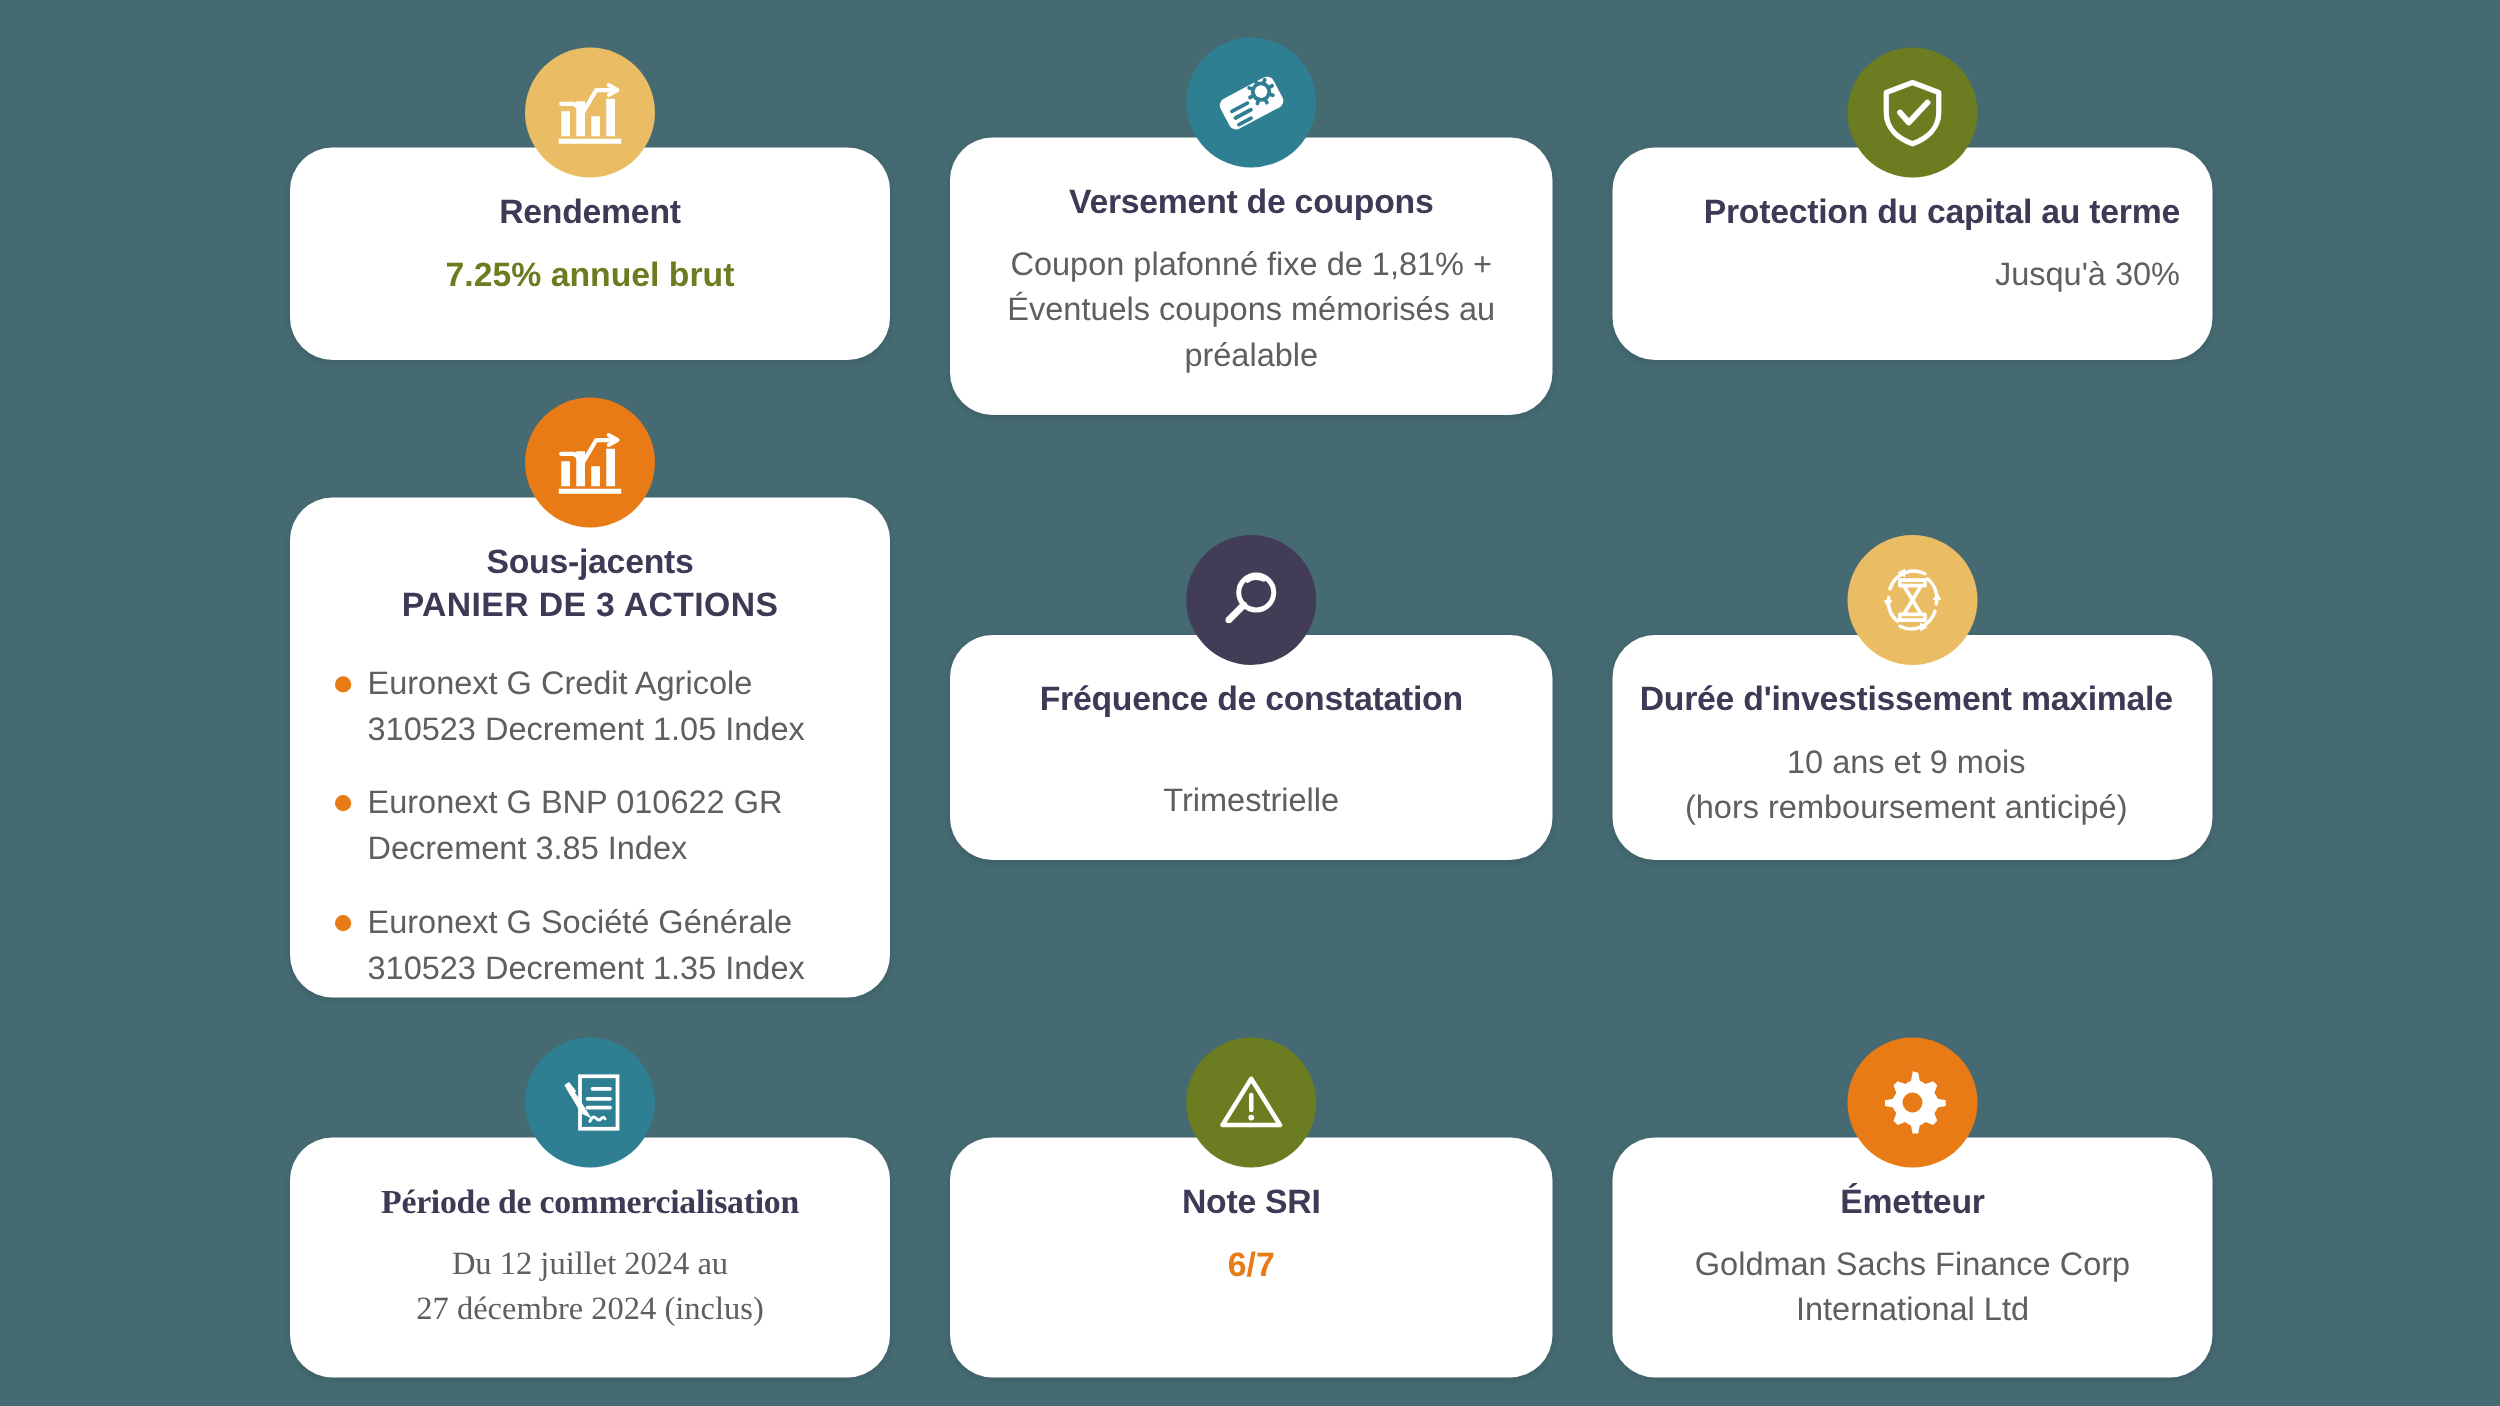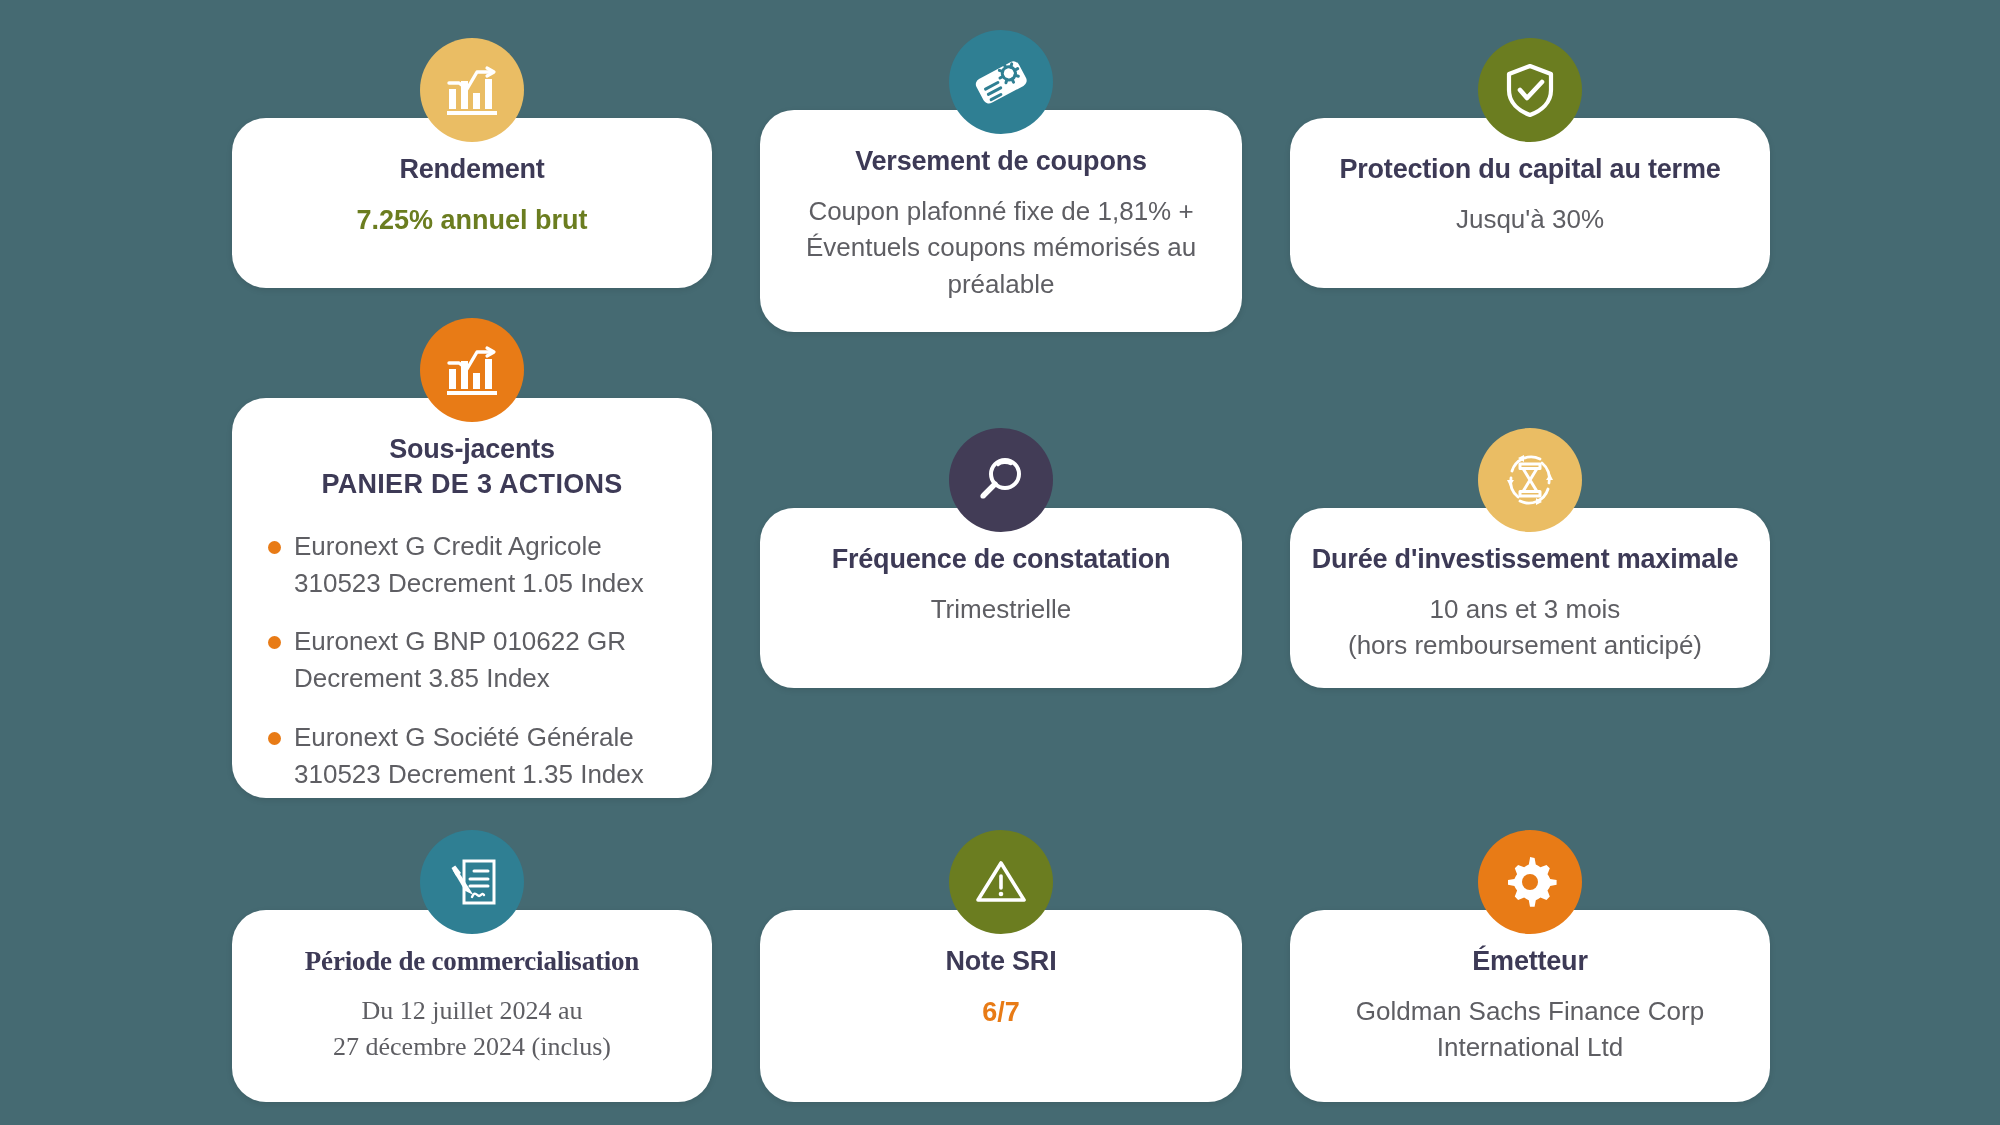--- a/index.html
+++ b/index.html
@@ -106,27 +106,27 @@
     background: #e87b16;
   }
 
   
   #card-rendement   { left: 232px;  top: 118px;  width: 480px; height: 170px; }
   #badge-rendement  { left: 420px;  top: 38px; }
 
   #card-coupons     { left: 760px;  top: 110px;  width: 482px; height: 222px; }
   #badge-coupons    { left: 949px;  top: 30px; }
 
-  #card-protection  { left: 1290px; top: 118px;  width: 480px; height: 170px; }
+  #card-protection  { left: 1290px; top: 118px;  width: 480px; height: 170px; align-items: flex-end; }
   #badge-protection { left: 1478px; top: 38px; }
 
   #card-sousjacents { left: 232px;  top: 398px;  width: 480px; height: 400px; }
   #badge-sousjacents{ left: 420px;  top: 318px; }
 
-  #card-frequence   { left: 760px;  top: 508px;  width: 482px; height: 180px; }
+  #card-frequence   { left: 760px;  top: 508px;  width: 482px; height: 180px; gap: 31px; }
   #badge-frequence  { left: 949px;  top: 428px; }
 
   #card-duree       { left: 1290px; top: 508px;  width: 480px; height: 180px; padding-left: 16px; }
   #badge-duree      { left: 1478px; top: 428px; }
 
   #card-periode     { left: 232px;  top: 910px;  width: 480px; height: 192px; font-family: Liberation Serif, serif; }
   #badge-periode    { left: 420px;  top: 830px; }
 
   #card-sri         { left: 760px;  top: 910px;  width: 482px; height: 192px; }
   #badge-sri        { left: 949px;  top: 830px; }
@@ -248,21 +248,21 @@
       </g>
       <g fill="none" stroke="#ffffff" stroke-width="3" stroke-linejoin="round">
         <rect x="20" y="14" width="20" height="4.5"></rect>
         <rect x="20" y="41.5" width="20" height="4.5"></rect>
         <path d="M23 18.5 L30 30 L23 41.5 M37 18.5 L30 30 L37 41.5"></path>
       </g>
     </svg>
   </div>
   <div class="card" id="card-duree">
     <div class="card-title">Durée d'investissement maximale</div>
-    <div class="card-body" style="white-space:pre-line">10 ans et 3 mois
+    <div class="card-body" style="white-space:pre-line">10 ans et 9 mois
 (hors remboursement anticipé)</div>
   </div>
 
   <div class="badge" id="badge-periode" style="background:#2f7f93">
     <svg width="60" height="60" viewBox="0 0 60 60">
       <rect x="22" y="9" width="30" height="42" fill="none" stroke="#ffffff" stroke-width="3"></rect>
       <g stroke="#ffffff" stroke-width="3" stroke-linecap="round">
         <line x1="32" y1="19" x2="46" y2="19"></line>
         <line x1="28" y1="27" x2="46" y2="27"></line>
         <line x1="28" y1="34" x2="46" y2="34"></line>

